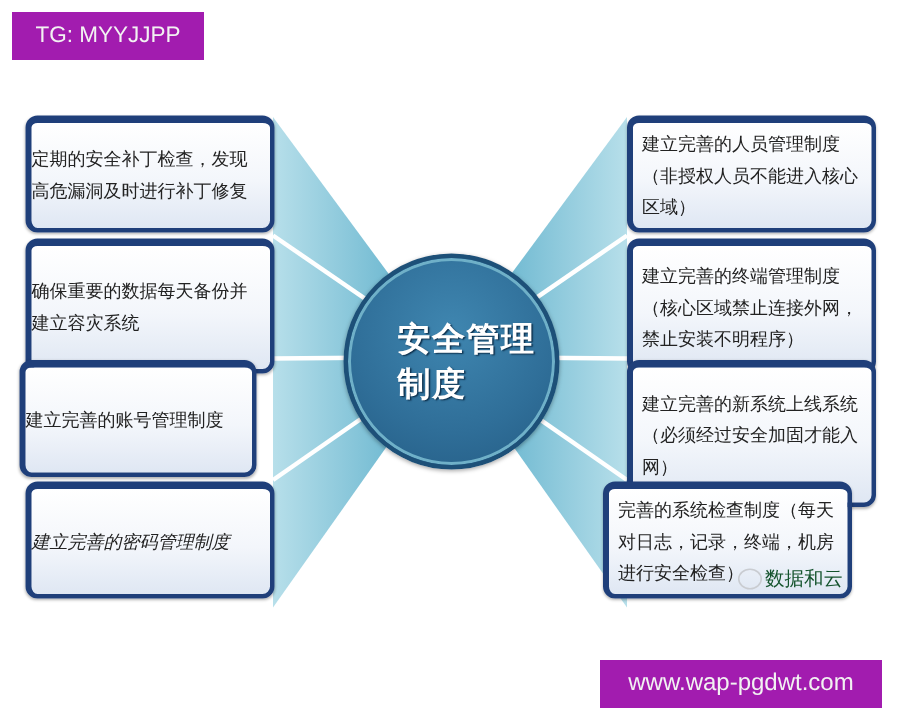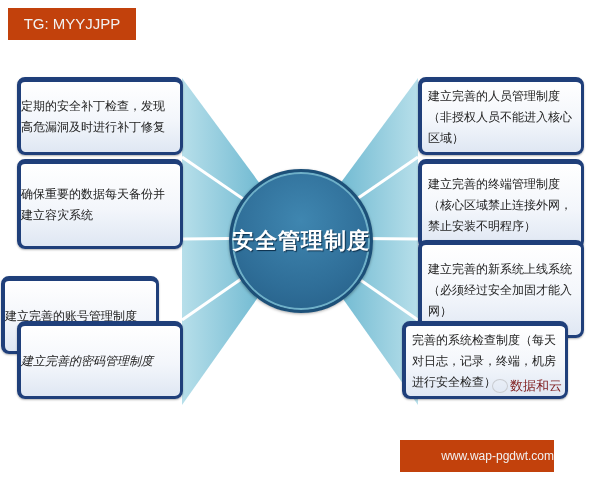--- a/index.html
+++ b/index.html
@@ -1,35 +1,35 @@
 <!DOCTYPE html>
 <html><head>
 <meta charset="utf-8">
 <style>
   html, body { margin:0; padding:0; }
   body { width:600px; height:480px; position:relative; background:#ffffff; overflow:hidden;
          font-family:"DejaVu Sans", sans-serif; }
-  .badge { position:absolute; background:#c2410c; color:#f2f2f2; font-family:"Liberation Sans", sans-serif; }
+  .badge { position:absolute; background:#a21caf; color:#f2f2f2; font-family:"Liberation Sans", sans-serif; }
   .badge-tg { left:8px; top:8px; width:128px; height:32px; font-size:15px; line-height:32px; text-align:center; }
-  .badge-url { left:400px; top:440px; width:154px; height:32px; font-size:12px; line-height:32px; text-align:right; }
+  .badge-url { left:400px; top:440px; width:188px; height:32px; font-size:16px; line-height:32px; text-align:center; }
   svg.rays { position:absolute; left:0; top:0; }
   .box { position:absolute; box-sizing:border-box; border:3px solid #1f3f7a; border-radius:8px;
          background:linear-gradient(to bottom, #ffffff 0%, #f3f6fb 55%, #dfe7f3 100%);
          border-top-width:5px; border-left-width:4px;
          box-shadow: 0 1px 2px rgba(0,0,0,0.3);
          color:#222; font-size:12px; line-height:21px; display:flex; align-items:center; }
   .box .t { padding:0 8px; }
   .left .t { padding-left:0; }
   .right .t { padding-left:6px; }
   .circle { position:absolute; left:229px; top:169px; width:138px; height:138px; border-radius:50%;
             background:radial-gradient(circle at 50% 35%, #3f86b0 0%, #2f6e98 60%, #245c84 100%);
             border:3px solid #1d5078; box-shadow: inset 0 0 0 2px #6fb0c8, 0 1px 3px rgba(0,0,0,0.35);
             display:flex; align-items:center; justify-content:center; }
-  .circle span { color:#ffffff; font-size:22px; font-weight:bold; text-shadow:1px 1px 1px #0c2e4a; letter-spacing:1px; }
-  .wm { position:absolute; left:510px; top:377px; color:#7f1d1d; font-size:13px; }
+  .circle span { color:#ffffff; font-size:22px; font-weight:bold; text-shadow:1px 1px 1px #0c2e4a; letter-spacing:1px;margin-left:33px; }
+  .wm { position:absolute; left:510px; top:377px; color:#14532d; font-size:13px; }
   .wm-icon { position:absolute; left:492px; top:379px; width:14px; height:12px; border:1px solid #c9ccd1; border-radius:50%; }
 </style>
 </head>
 <body>
 
 <div class="badge badge-tg">TG: MYYJJPP</div>
 
 <svg class="rays" width="600" height="480">
   <defs>
     <linearGradient id="gl" x1="0" y1="0" x2="1" y2="0">
@@ -52,21 +52,21 @@
     <line x1="418" y1="320" x2="300" y2="238"></line>
   </g>
 </svg>
 
 <div class="box left" style="left:17px;top:77px;width:166px;height:78px;">
   <span class="t">定期的安全补丁检查，发现高危漏洞及时进行补丁修复</span>
 </div>
 <div class="box left" style="left:17px;top:159px;width:166px;height:90px;">
   <span class="t">确保重要的数据每天备份并建立容灾系统</span>
 </div>
-<div class="box left" style="left:1px;top:240px;width:158px;height:78px;margin-top:36px;">
+<div class="box left" style="left:13px;top:240px;width:158px;height:78px;">
   <span class="t">建立完善的账号管理制度</span>
 </div>
 <div class="box left" style="left:17px;top:321px;width:166px;height:78px;font-style:italic;">
   <span class="t">建立完善的密码管理制度</span>
 </div>
 
 <div class="box right" style="left:418px;top:77px;width:166px;height:78px;">
   <span class="t">建立完善的人员管理制度（非授权人员不能进入核心区域）</span>
 </div>
 <div class="box right" style="left:418px;top:159px;width:166px;height:90px;align-items:center;">

